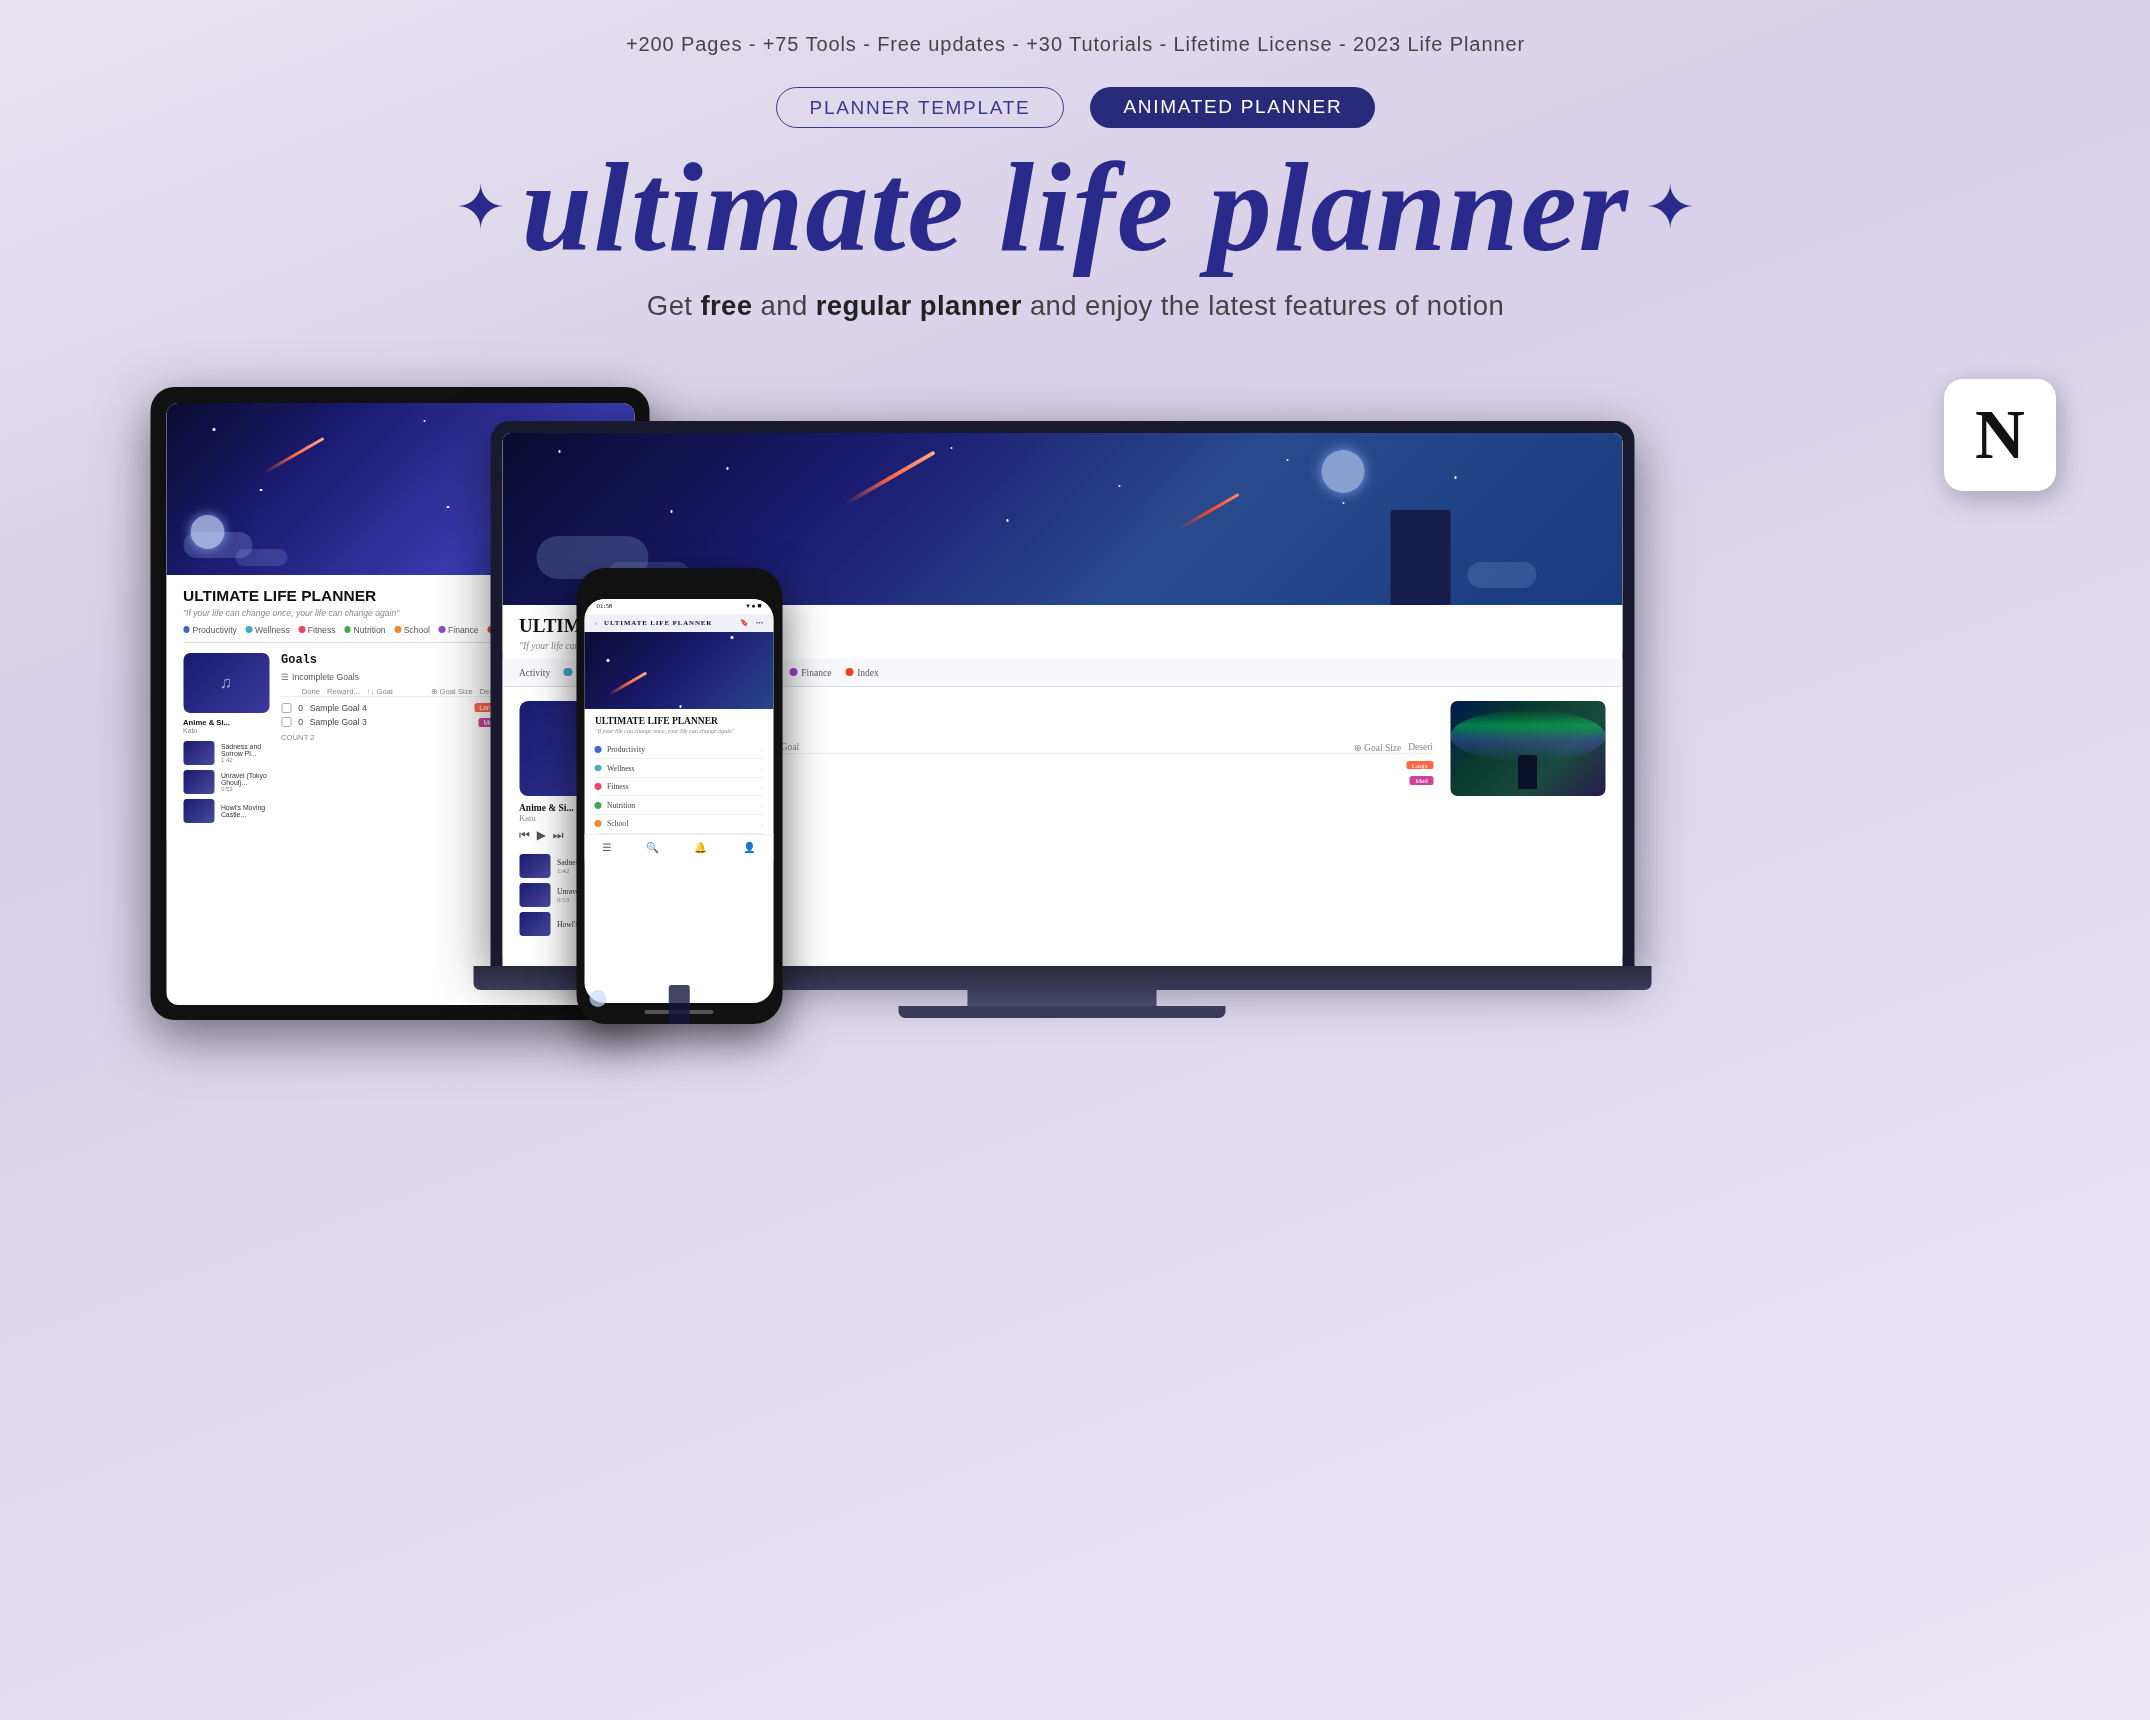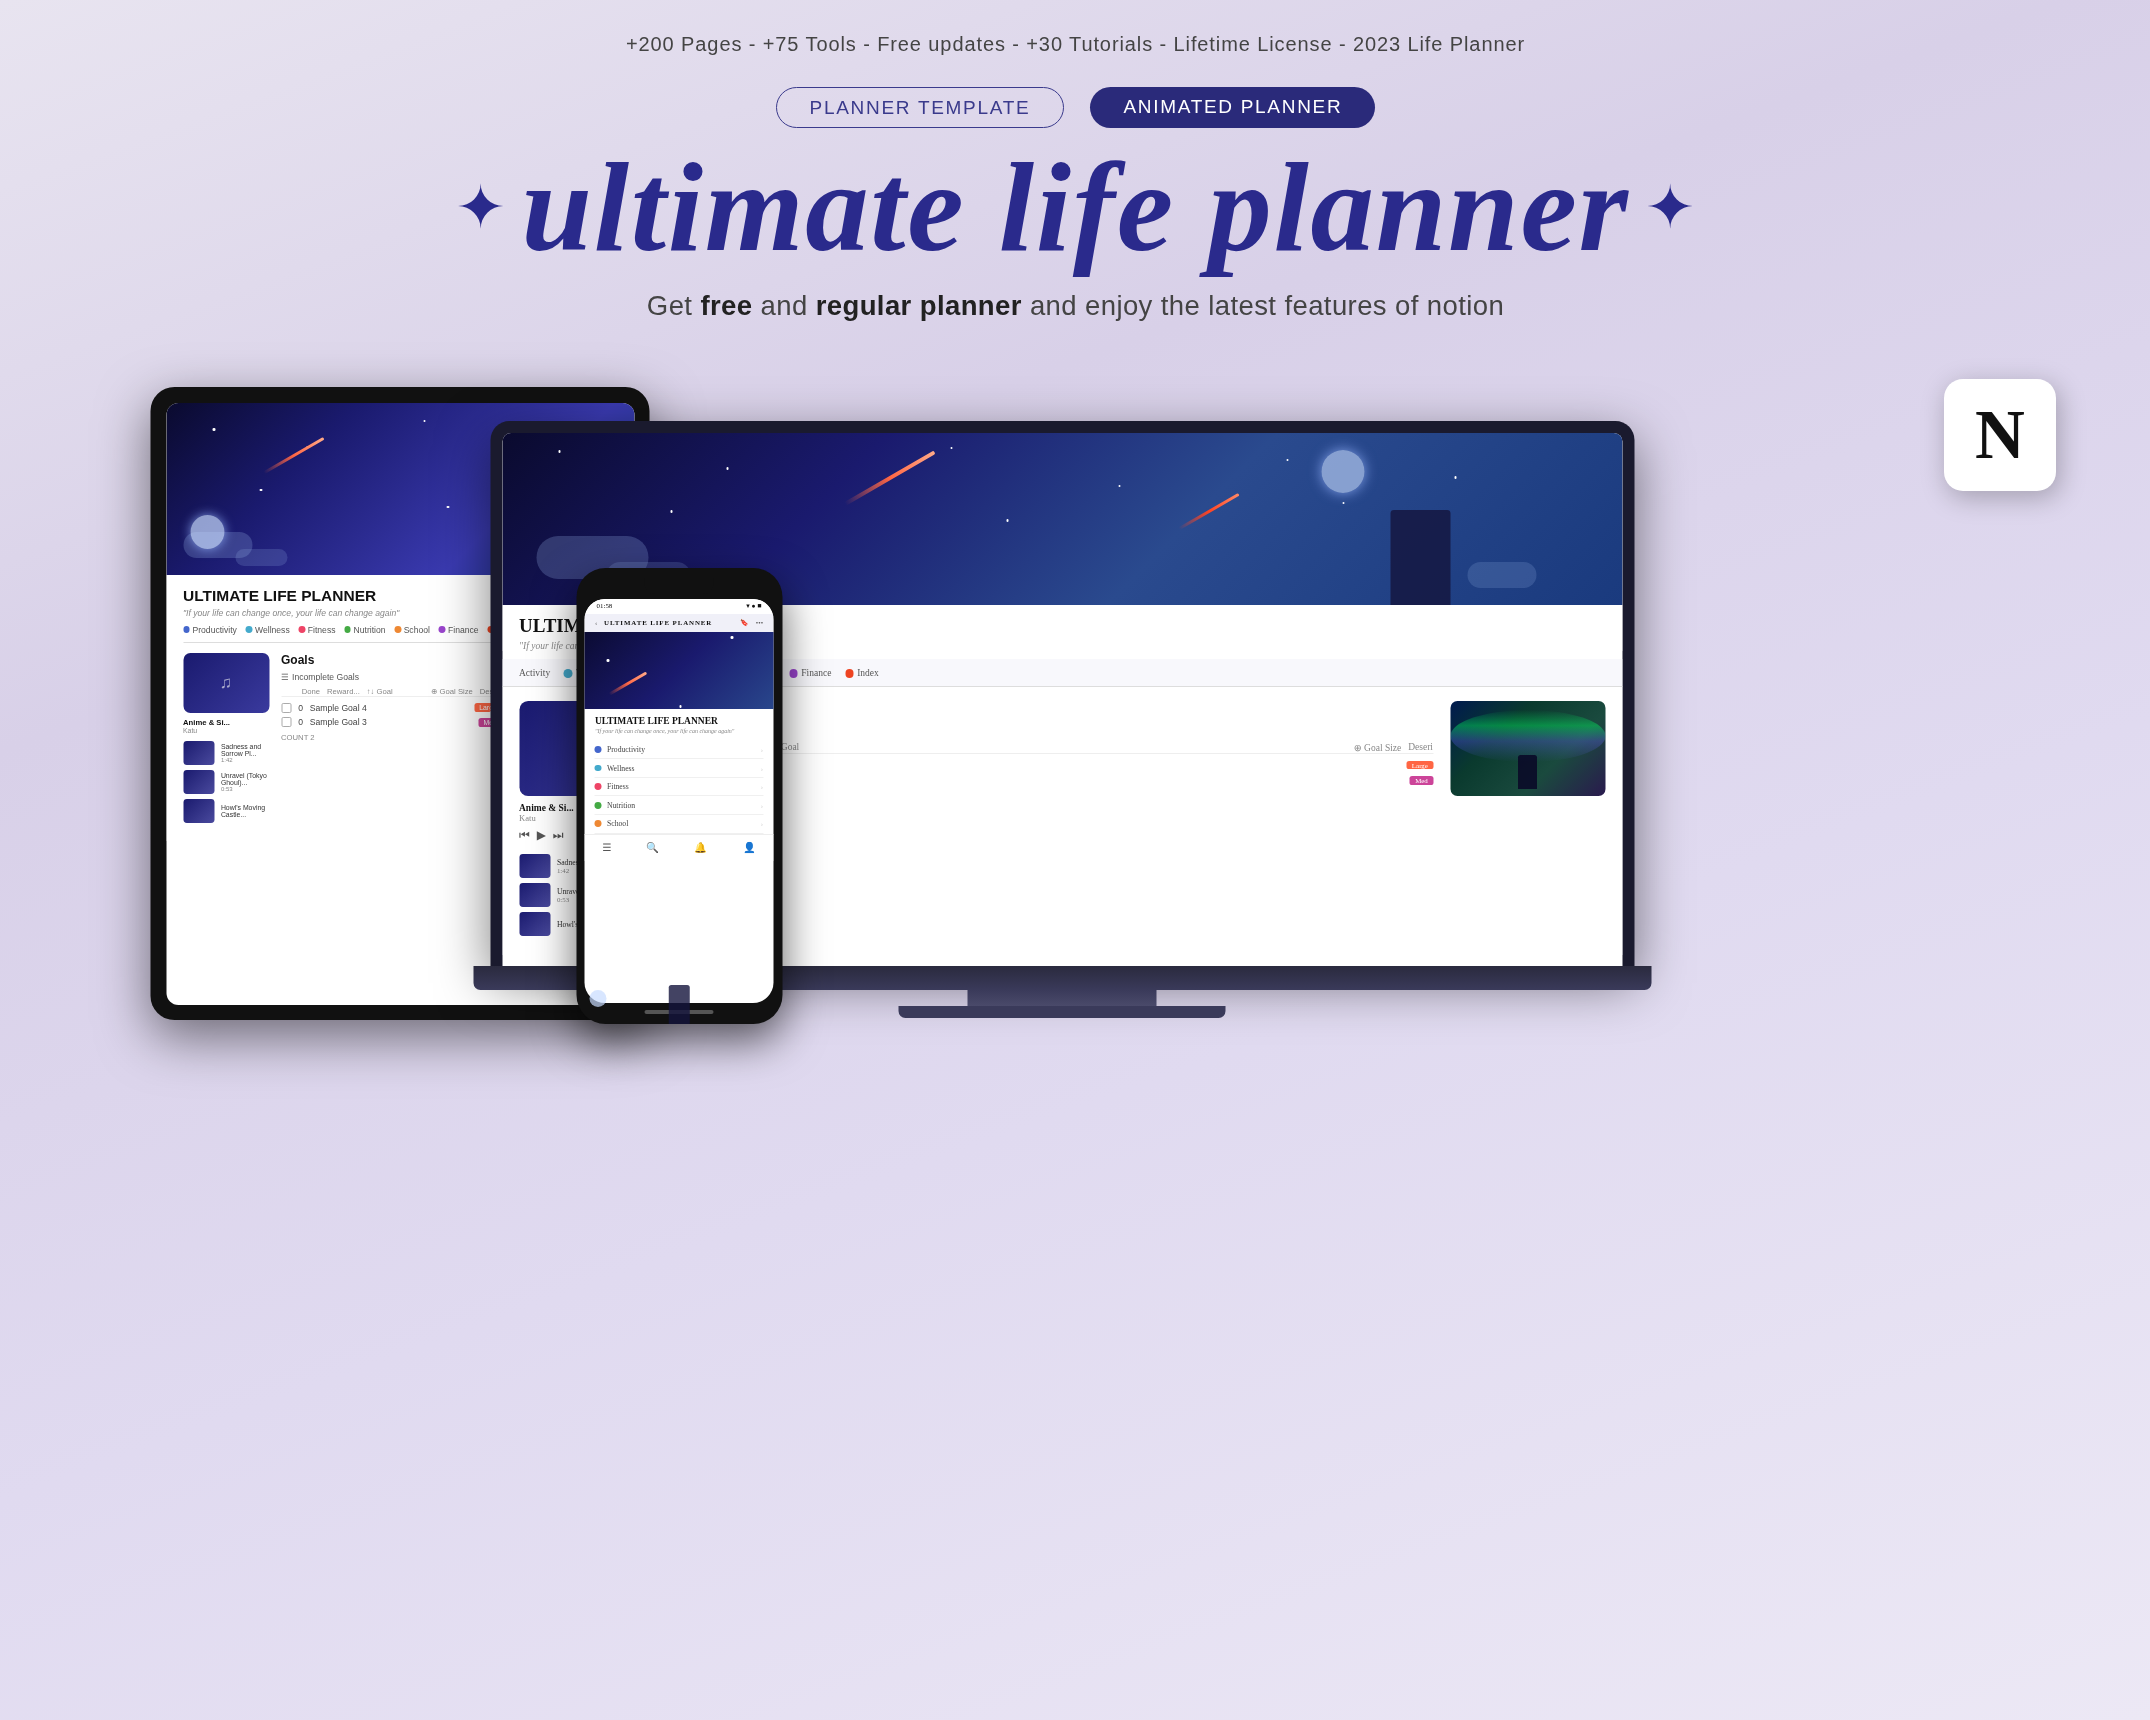--- a/index.html
+++ b/index.html
@@ -341,20 +341,21 @@
 
     .goals-table {
       flex: 1;
     }
 
     .goals-title {
       font-size: 12px;
       font-weight: 700;
       margin-bottom: 5.2px;
       color: #111;
+      font-family: Liberation Mono, monospace;
     }
 
     .goals-header {
       display: flex;
       gap: 6.9px;
       font-size: 7.7px;
       color: #888;
       border-bottom: 0.9px solid #eee;
       padding-bottom: 0;
       margin-bottom: 5.2px;
@@ -408,21 +409,21 @@
       padding: 8.6px 17px;
       background: #f8f8fc;
       border-bottom: 0.9px solid #ddd;
       align-items: center;
     }
 
     .laptop-nav-tab {
       font-size: 9.5px;
       color: #555;
       display: flex;
-      align-items: flex-end;
+      align-items: flex-start;
       gap: 3.4px;
       white-space: nowrap;
     }
 
     .laptop-content {
       display: flex;
       padding: 13.8px 17px;
       gap: 17px;
       background: #fff;
     }

